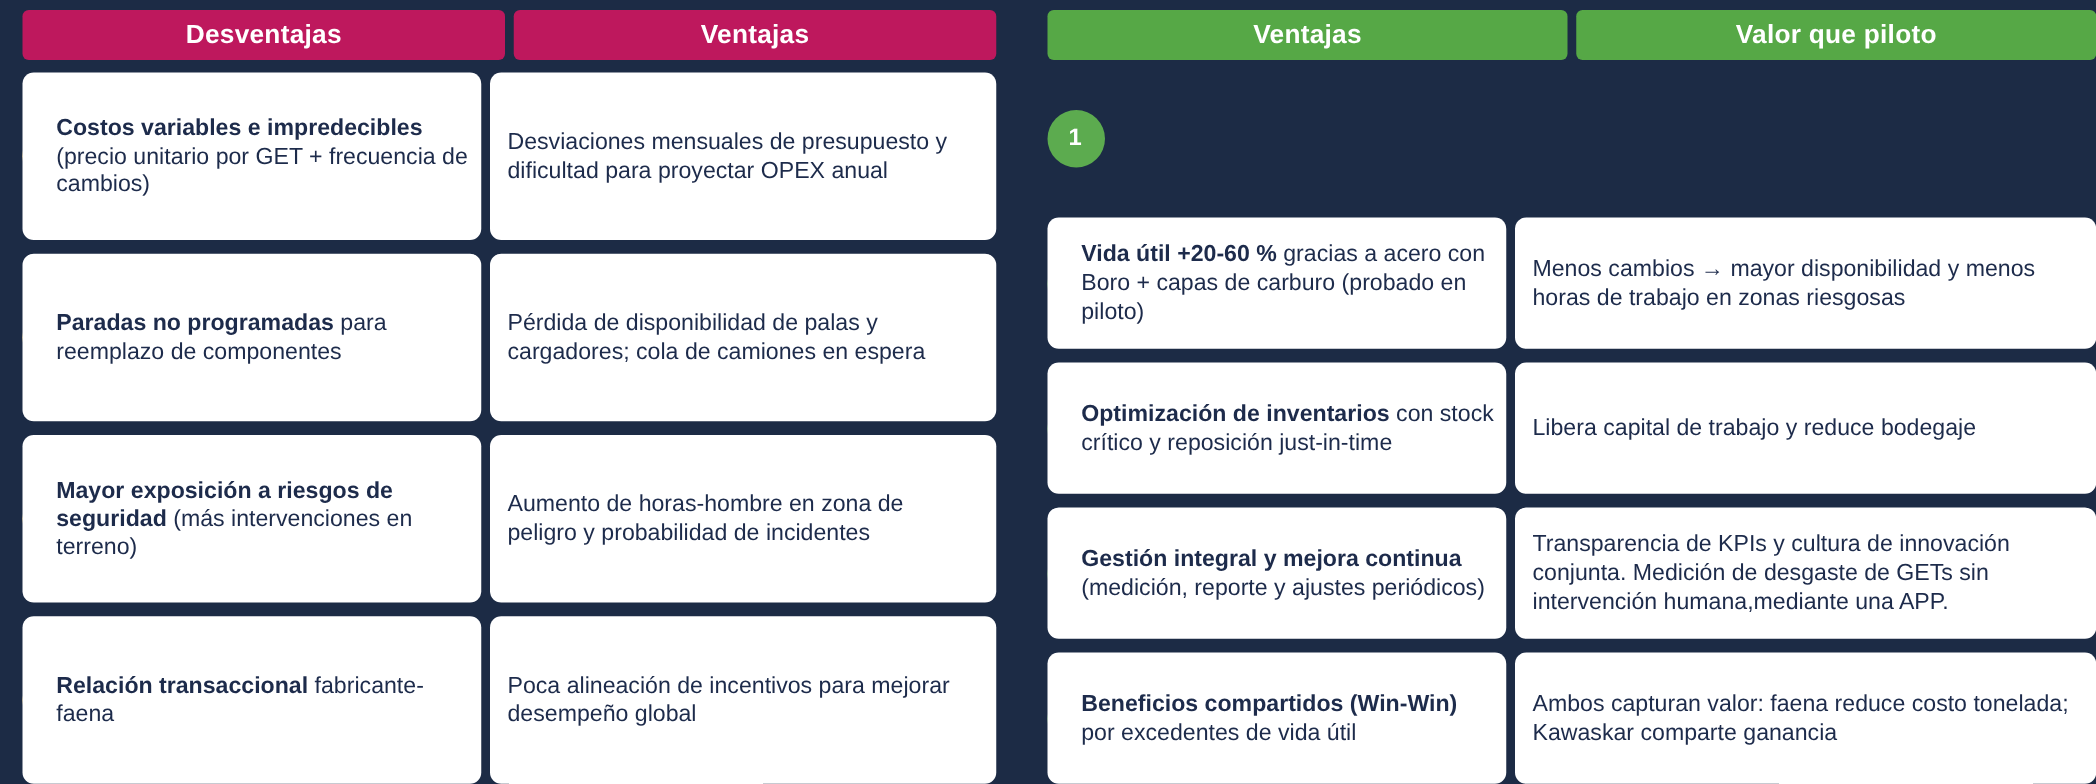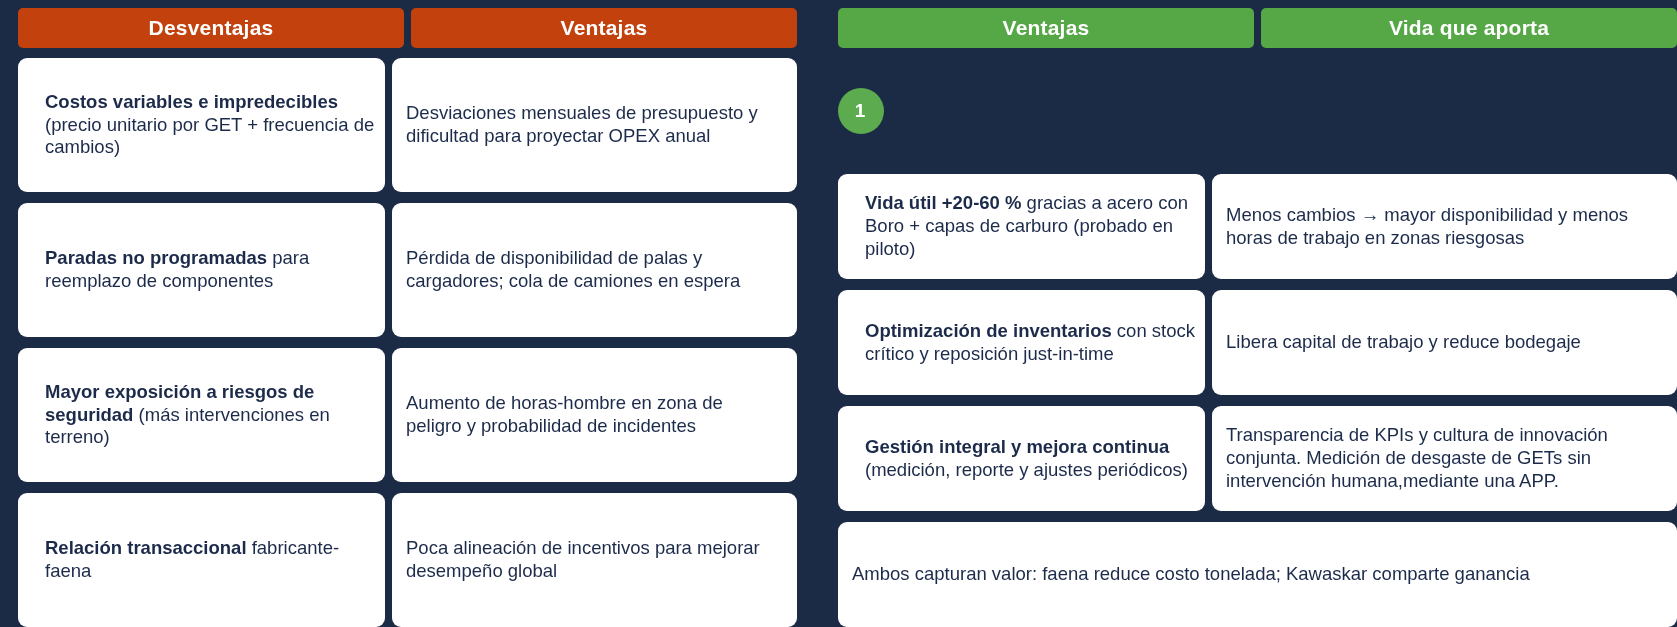--- a/index.html
+++ b/index.html
@@ -13,21 +13,21 @@
 
   .panel{position:absolute;top:0;height:627px;display:flex;flex-direction:column;}
   #panel-left{left:18px;width:779px;}
   #panel-right{left:838px;width:839px;}
 
   .hdr-row{display:flex;gap:7px;padding-top:8px;height:40px;box-sizing:content-box;}
   .hdr{
     flex:1;border-radius:5px;display:flex;align-items:center;justify-content:center;
     color:#ffffff;font-weight:bold;font-size:21px;letter-spacing:.2px;height:40px;
   }
-  .hdr.yellow{background:#c2410c;}
+  .hdr.yellow{background:#be185d;}
   .hdr.green{background:#56a846;}
 
   .rows{position:relative;flex:1;display:flex;flex-direction:column;}
   .row{
     position:relative;display:flex;gap:7px;flex:1;margin-top:11px;
   }
   .row:first-child{margin-top:10px;}
 
   .cell{
     background:#ffffff;border-radius:9px;position:relative;z-index:2;
@@ -105,21 +105,21 @@
           <div class="txt">Poca alineación de incentivos para mejorar desempeño global</div>
         </div>
       </div>
 
     </div>
   </div>
 
   <div class="panel" id="panel-right">
     <div class="hdr-row">
       <div class="hdr green">Ventajas</div>
-      <div class="hdr green">Vida que aporta</div>
+      <div class="hdr green">Valor que piloto</div>
     </div>
     <div class="rows">
 
       <div class="row">
         <div class="badge green">1</div>
       </div>
 
       <div class="row">
         <div class="badge green">2</div>
         <div class="cell first">
@@ -145,20 +145,23 @@
         <div class="cell first">
           <div class="txt"><b>Gestión integral y mejora continua</b><span> (medición, reporte y ajustes periódicos)</span></div>
         </div>
         <div class="cell second">
           <div class="txt">Transparencia de KPIs y cultura de innovación conjunta. Medición de desgaste de GETs sin intervención humana,mediante una APP.</div>
         </div>
       </div>
 
       <div class="row">
         <div class="badge green">5</div>
+        <div class="cell first">
+          <div class="txt"><b>Beneficios compartidos (Win-Win)</b><span> por excedentes de vida útil</span></div>
+        </div>
         <div class="cell second">
           <div class="txt">Ambos capturan valor: faena reduce costo tonelada; Kawaskar comparte ganancia</div>
         </div>
       </div>
 
     </div>
   </div>
 
 </div>
 

